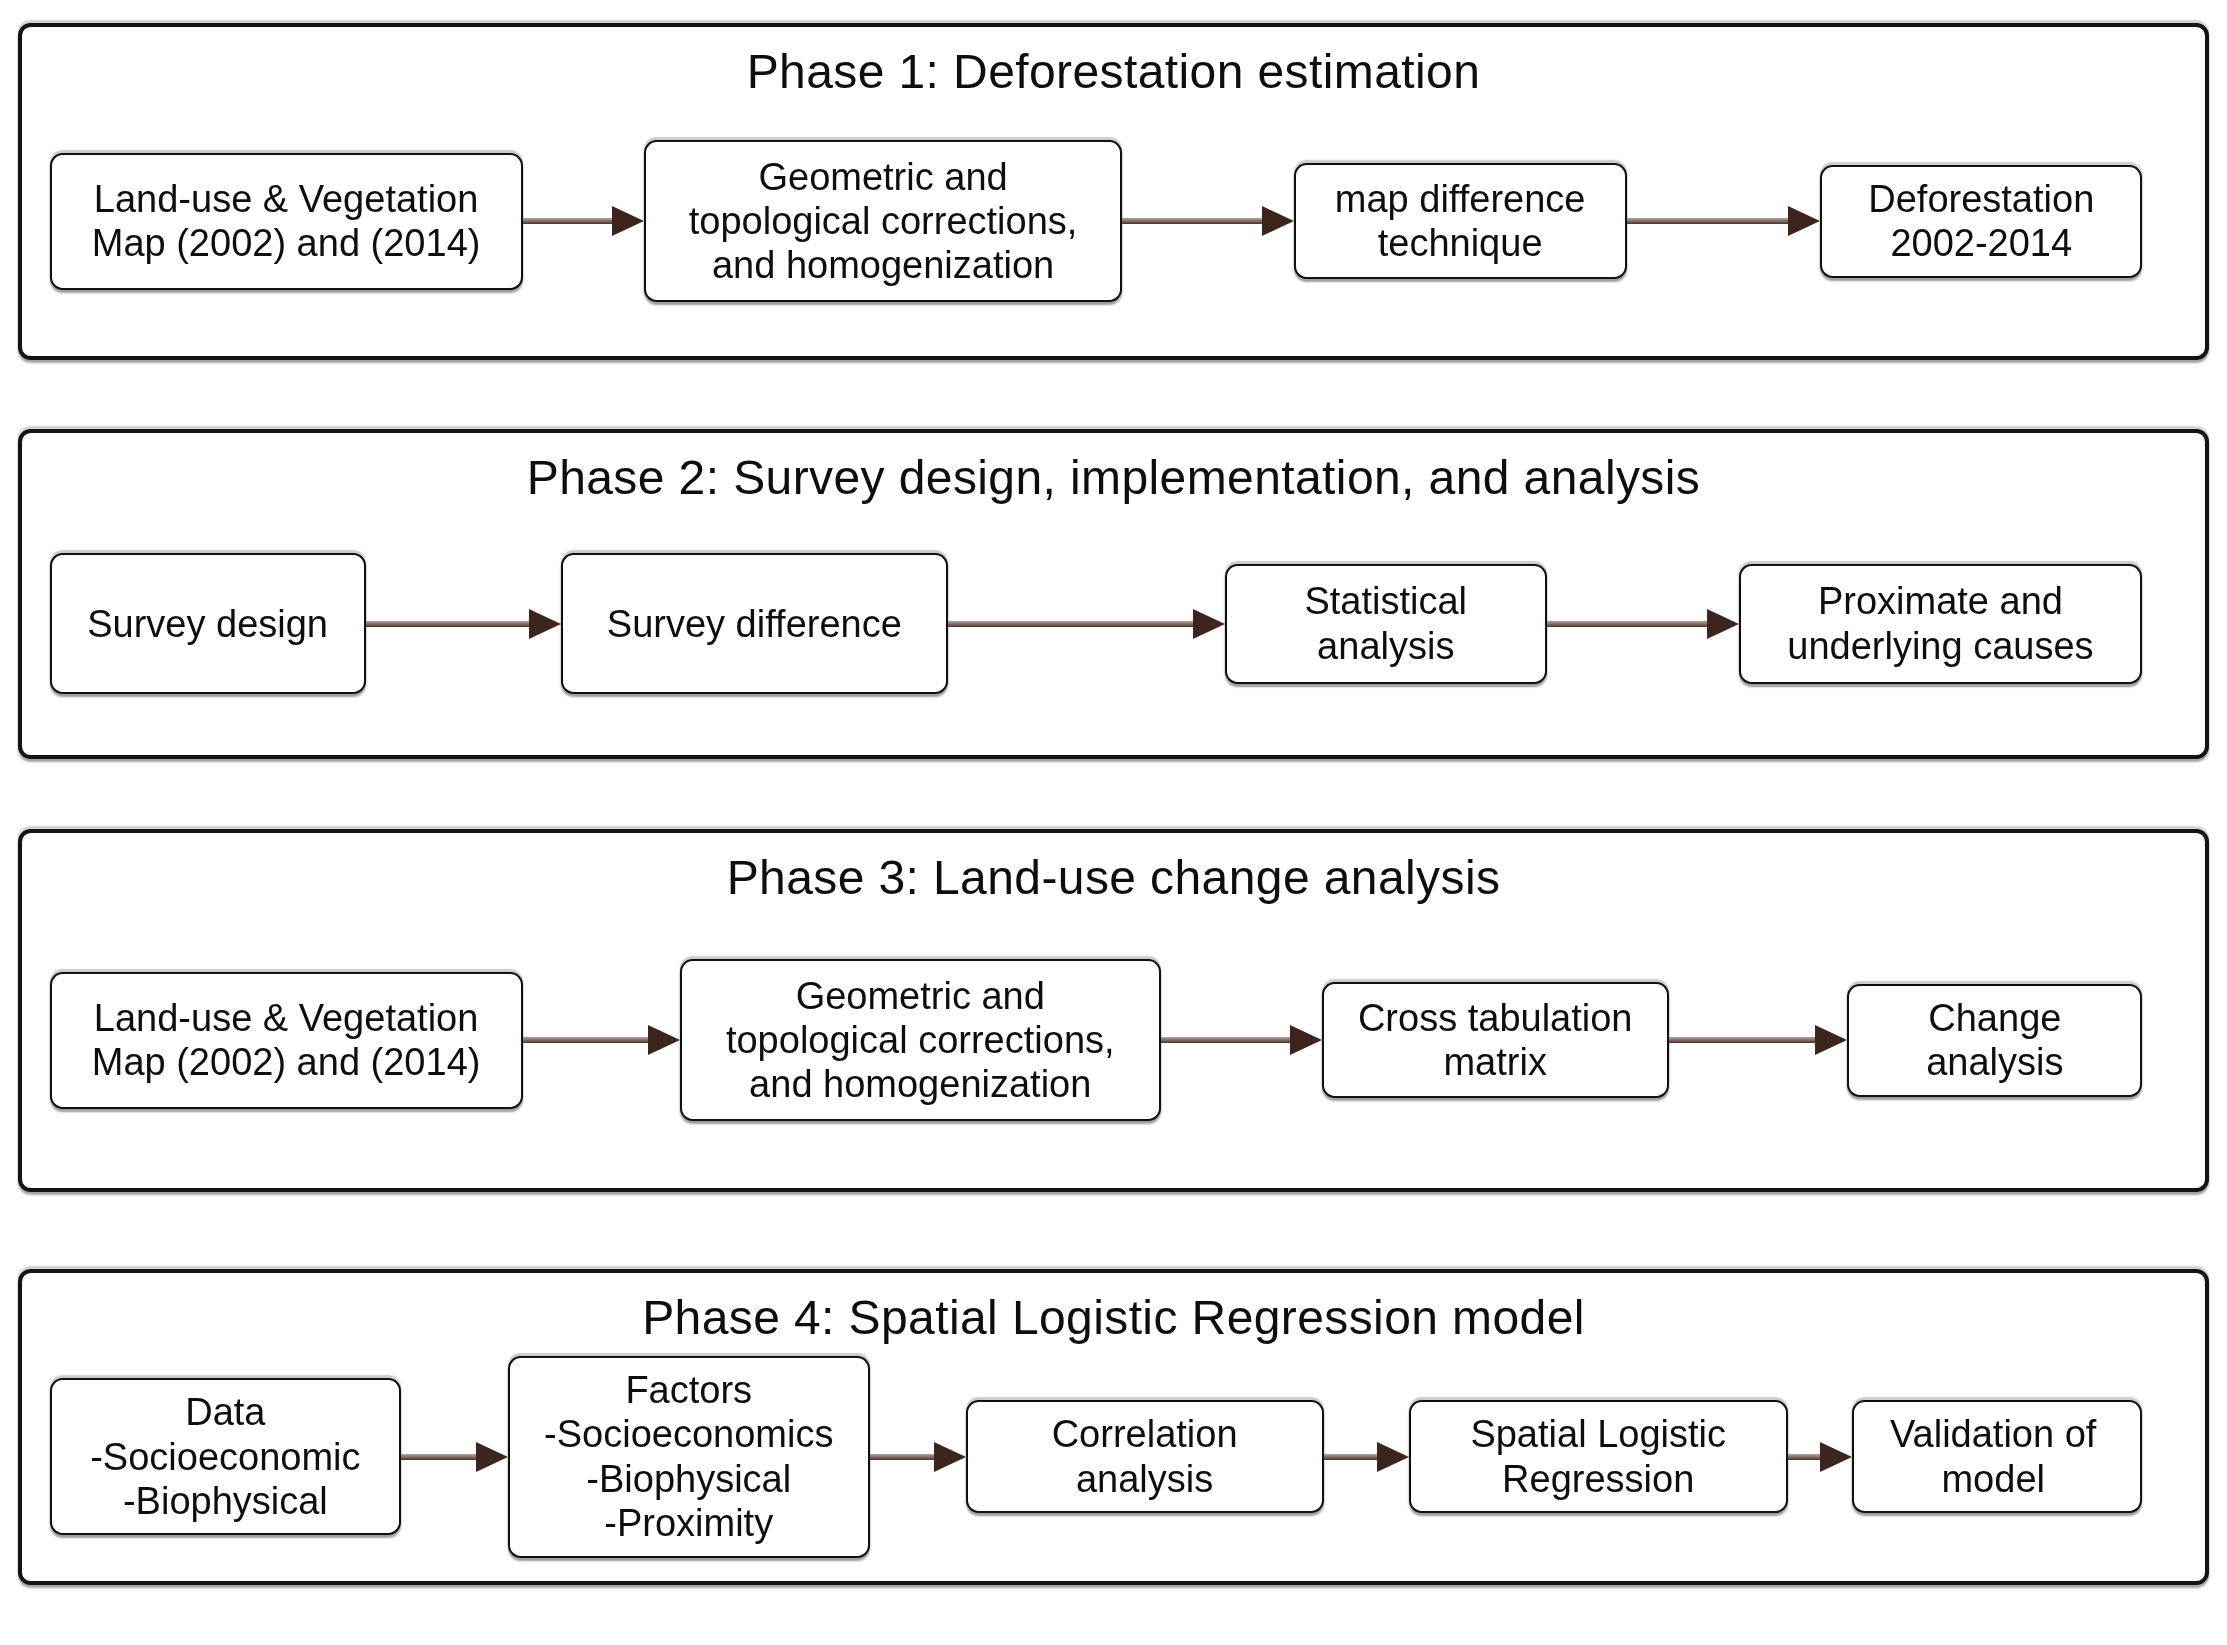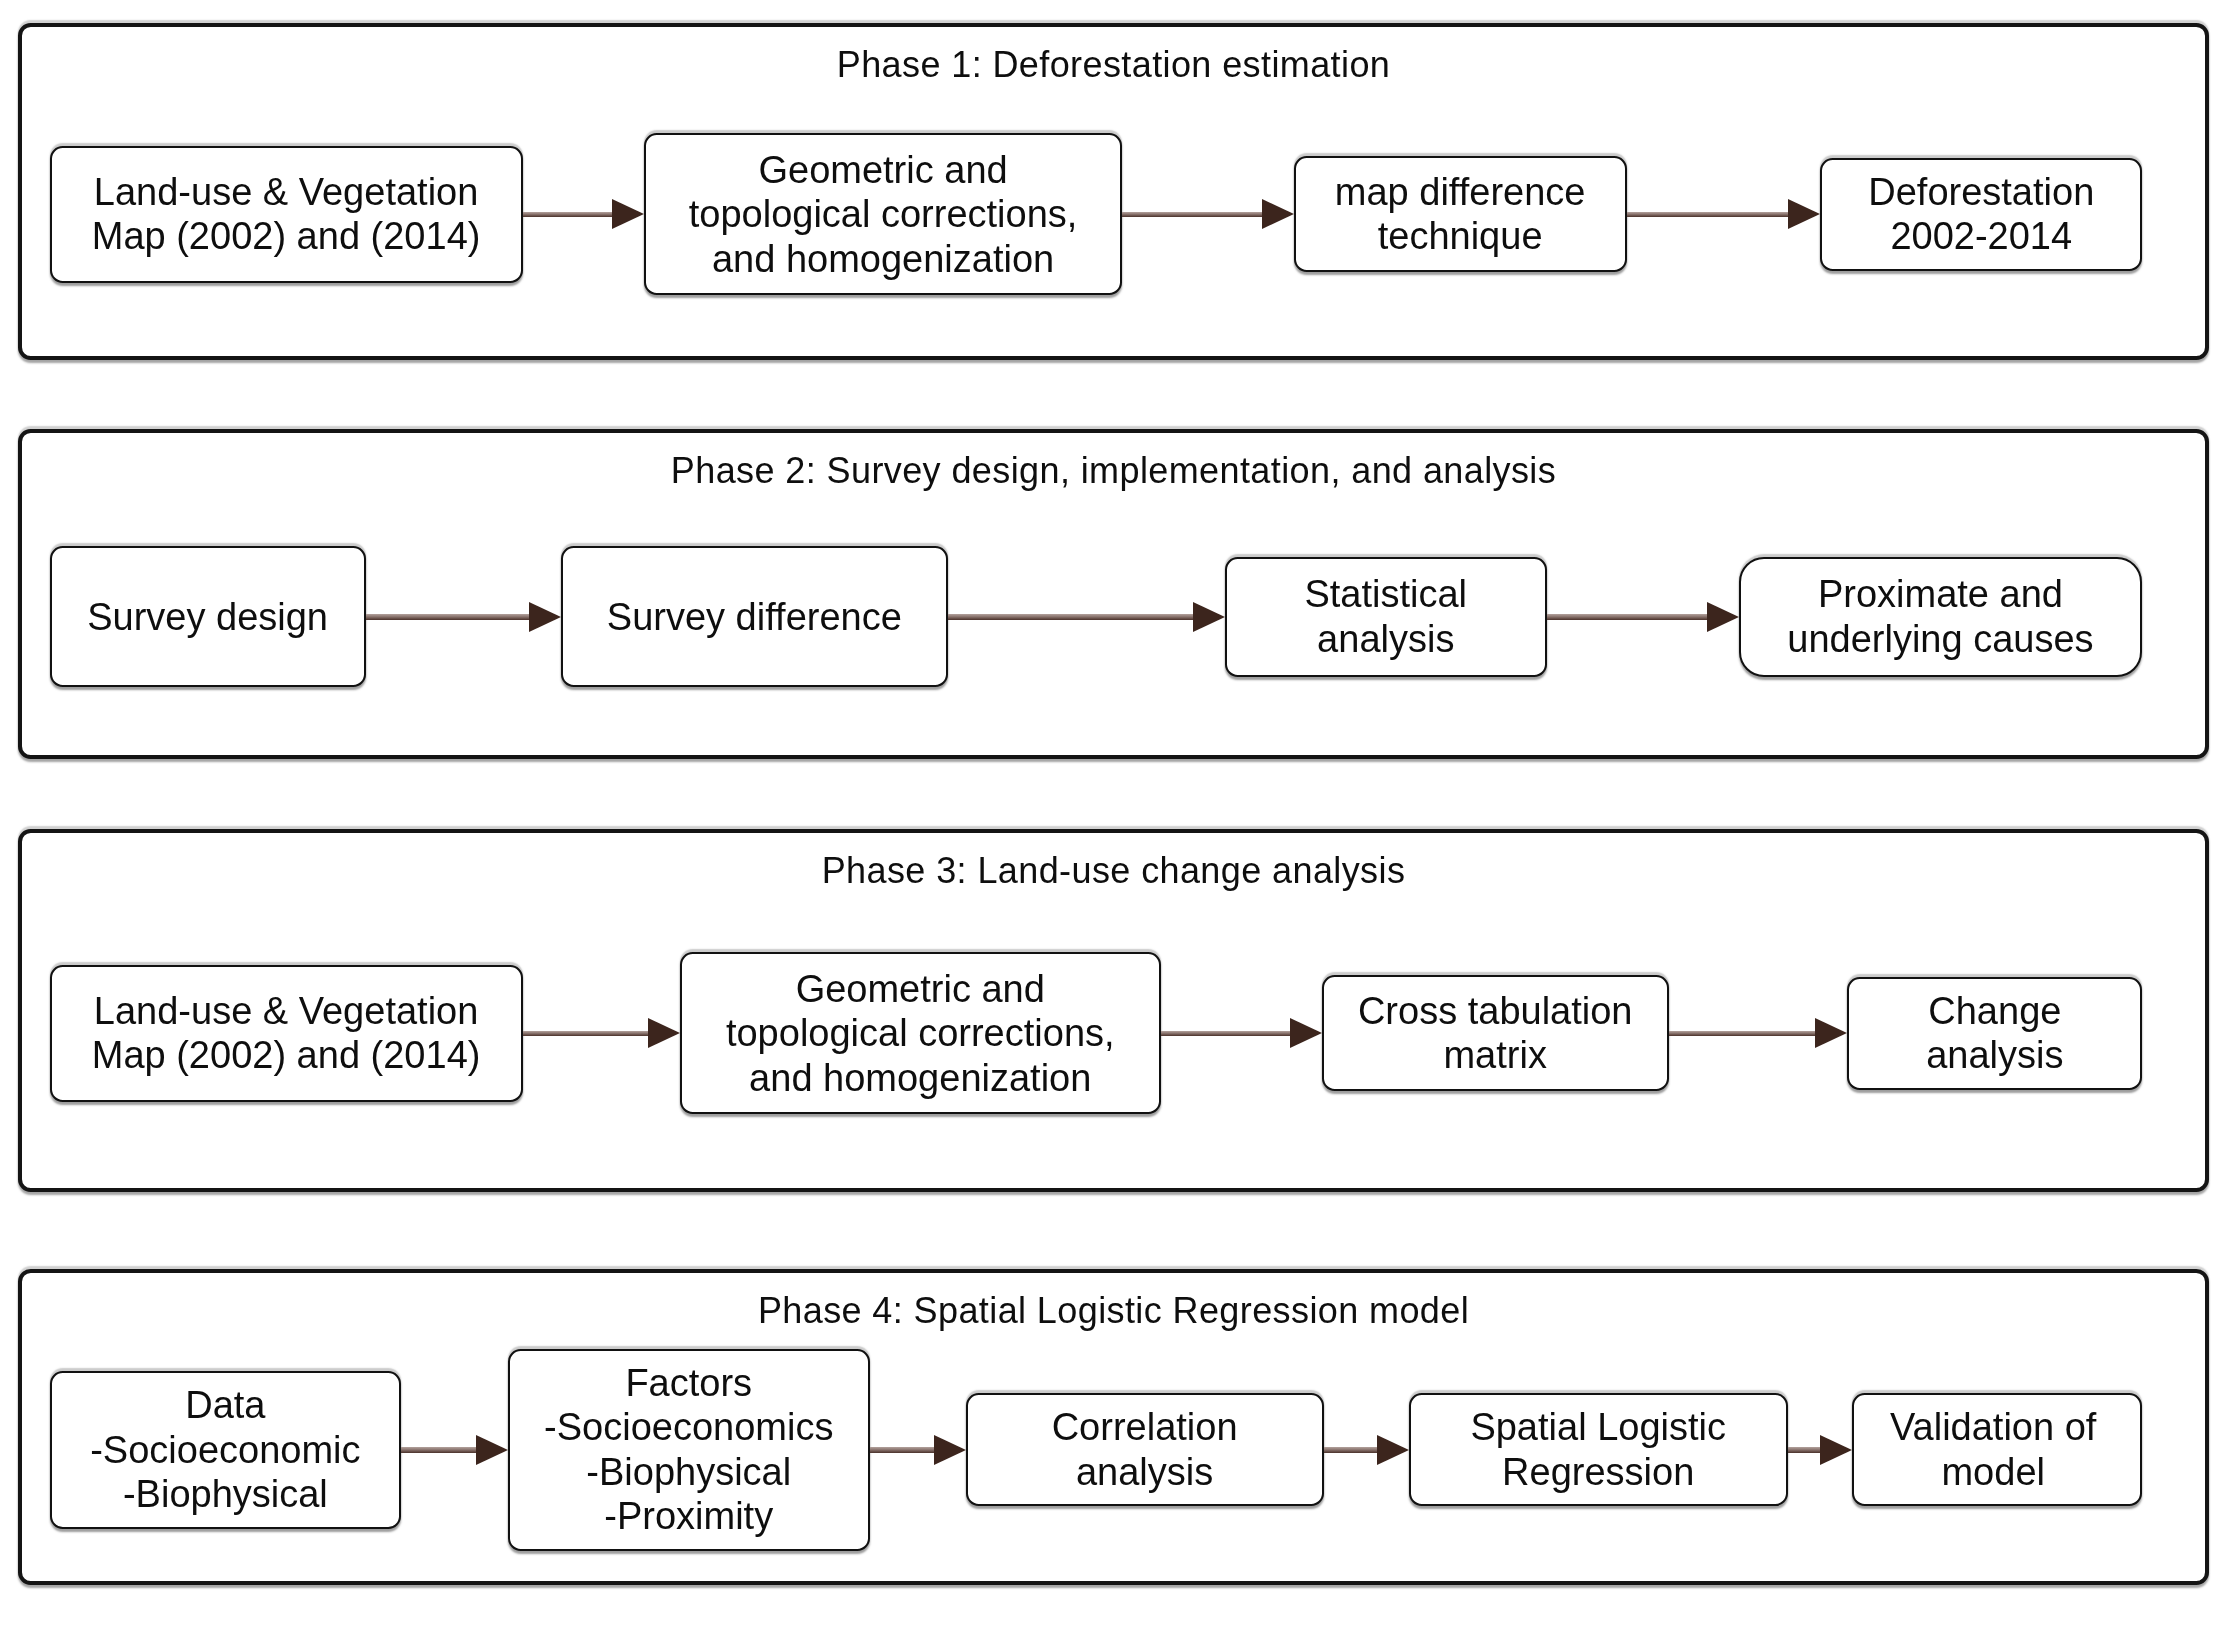--- a/index.html
+++ b/index.html
@@ -25,21 +25,21 @@
     background: #ffffff;
     border: 4.2px solid #141414;
     border-radius: 12.7px;
     box-shadow: 0 2.8px 2.1px rgba(115,115,115,0.65), 0 -2.1px 1.4px rgba(140,140,140,0.4);
     display: flex;
     flex-direction: column;
   }
   .phase-title {
     padding-top: 17px;
     text-align: center;
-    font-size: 36px;
+    font-size: 48px;
     line-height: 1.15;
     color: #0e0e0e;
     letter-spacing: 0.4px;
   }
   .row {
     flex: 1;
     display: flex;
     align-items: center;
     padding: 0 63px 12.7px 28px;
   }
@@ -140,21 +140,21 @@
           <div class="arrow-head"></div>
         </div>
         <div class="flow-box" style="width: 15.4%; min-height: 120px;">
           <div class="box-text">Statistical
 analysis</div>
         </div>
         <div class="flow-arrow" style="flex-grow: 270;">
           <div class="arrow-shaft"></div>
           <div class="arrow-head"></div>
         </div>
-        <div class="flow-box" style="width: 19.3%; min-height: 120px; border-radius: 25px;">
+        <div class="flow-box" style="width: 19.3%; min-height: 120px;">
           <div class="box-text">Proximate and
 underlying causes</div>
         </div>
       </div>
     </div>
     <div class="phase" style="height: 363px; margin-bottom: 77px;">
       <div class="phase-title">Phase 3: Land-use change analysis</div>
       <div class="row">
         <div class="flow-box" style="width: 22.6%; min-height: 137px;">
           <div class="box-text">Land-use &amp; Vegetation

